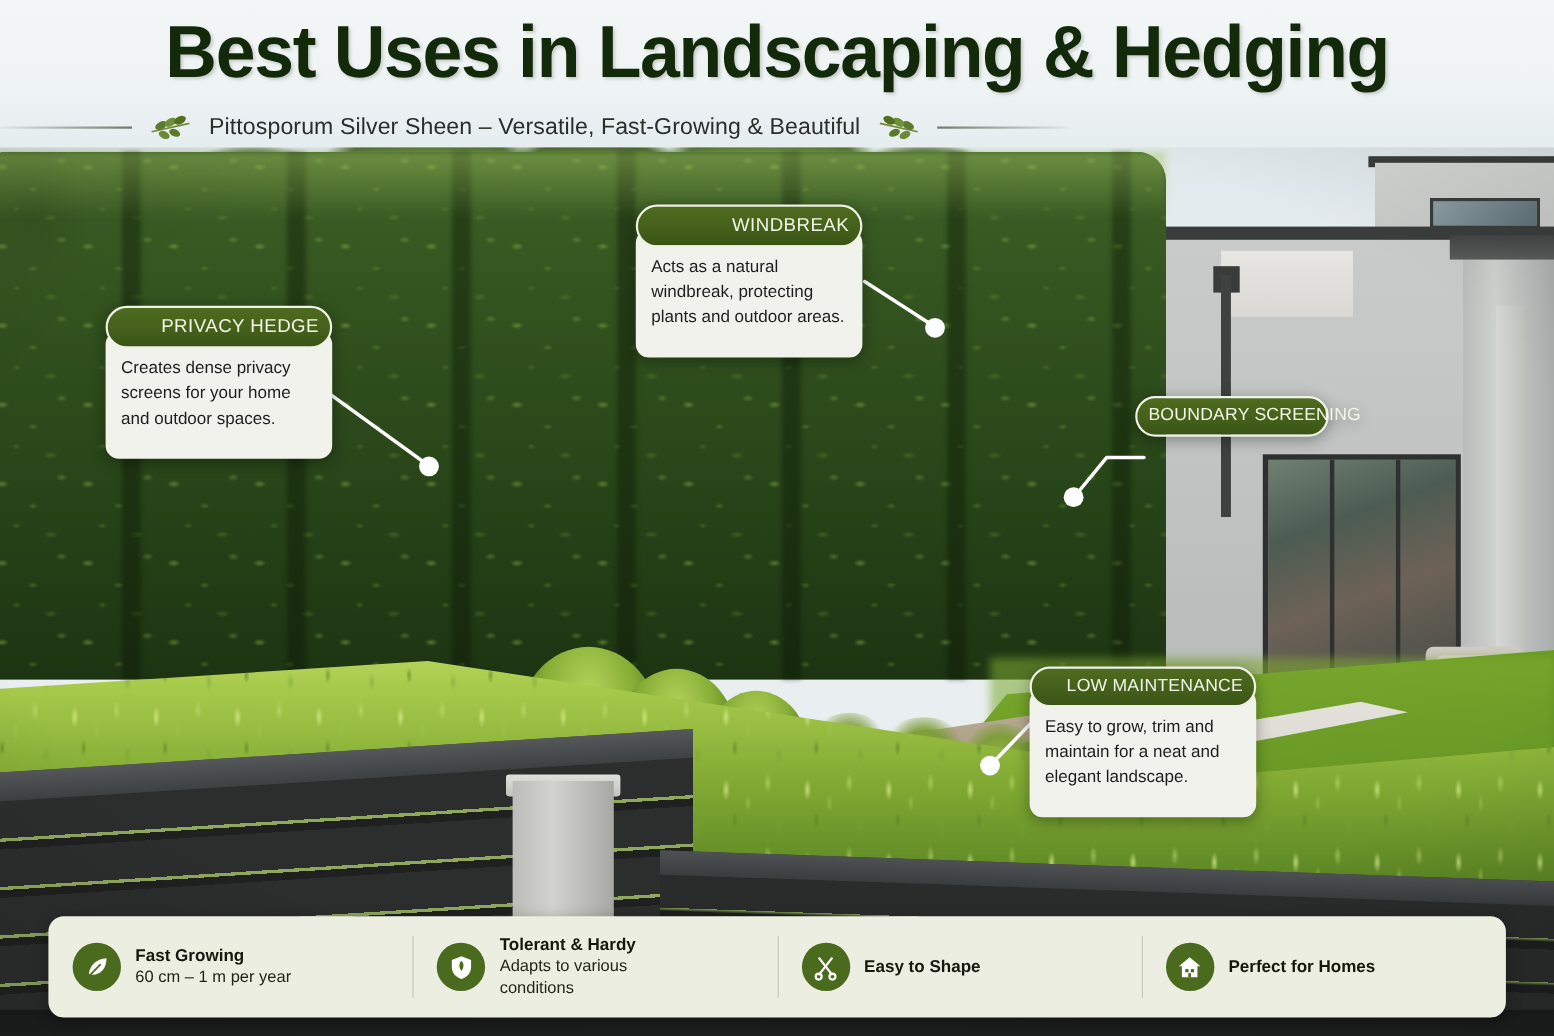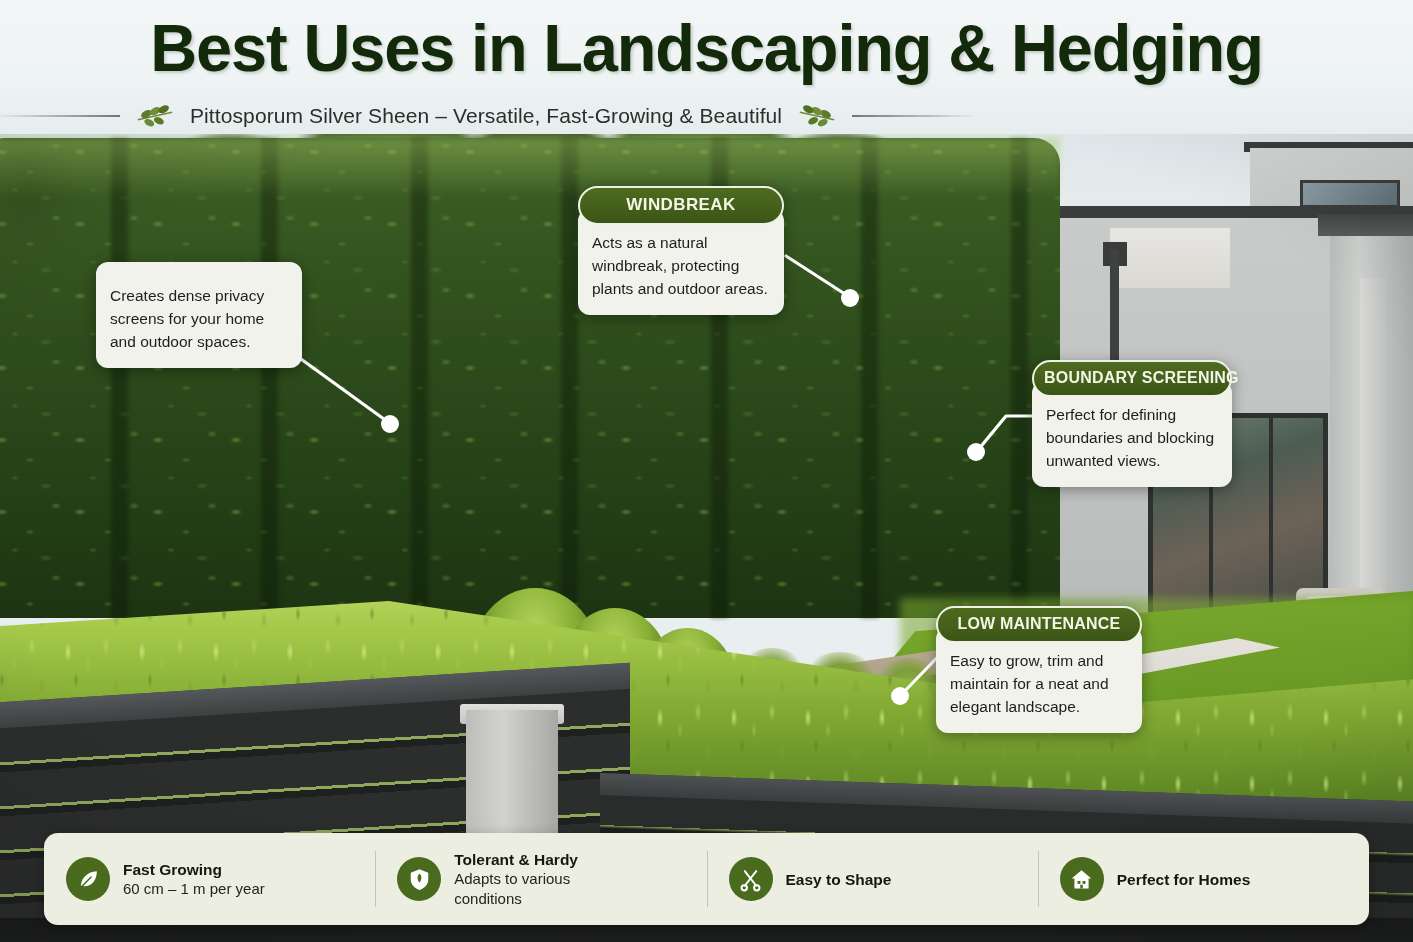--- a/index.html
+++ b/index.html
@@ -284,38 +284,38 @@
     background:radial-gradient(ellipse 95% 85% at 50% 45%, rgba(0,0,0,0) 55%, rgba(0,0,0,.22) 100%);
     pointer-events:none;
   }
 
   
   .connector { position:absolute; z-index:48; overflow:visible; }
   .callout {
     position:absolute; z-index:50; width:206px;
     filter:drop-shadow(0 3px 7px rgba(0,0,0,.35));
   }
-  .callout.wide { width:200px; }
+  .callout.wide { width:176px; }
   .co-head{
     position:relative; z-index:2;
     background:linear-gradient(180deg,#4f6b1f 0%,#44601a 55%,#3a5416 100%);
     border:2px solid #eef2e4;
     border-radius:22px;
     color:#f2f6e6;
-    font-size:17px; font-weight:bold; letter-spacing:.4px;
-    text-align:center;
+    font-size:17px; font-weight:normal; letter-spacing:.4px;
+    text-align:right;
     padding:7px 10px 8px;
     white-space:nowrap;
   }
   .co-head.small { font-size:16px; letter-spacing:.2px; }
   .co-body{
     position:relative; margin-top:-16px; z-index:1;
     background:#f2f2ec;
     border-radius:12px;
-    padding:22px 14px 15px;
+    padding:22px 14px 25px;
     color:#1d1f1e;
     font-size:15.5px; line-height:23px;
   }
 
   
   #co-privacy   { left:96px;  top:278px; }
   #co-windbreak { left:578px; top:186px; }
   #co-boundary  { left:1032px;top:360px; }
   #co-lowmaint  { left:936px; top:606px; }
 
@@ -428,31 +428,31 @@
     <polyline points="110,8 76,8 48,42" fill="none" stroke="#ffffff" stroke-width="3.2" stroke-linecap="round" stroke-linejoin="round"></polyline>
     <circle cx="46" cy="44" r="9" fill="#ffffff"></circle>
   </svg>
 
   <svg class="connector" style="left:878px; top:632px;" width="120" height="80" viewBox="0 0 120 80">
     <polyline points="112,8 76,8 24,62" fill="none" stroke="#ffffff" stroke-width="3.2" stroke-linecap="round" stroke-linejoin="round"></polyline>
     <circle cx="22" cy="64" r="9" fill="#ffffff"></circle>
   </svg>
 
   <div class="callout" id="co-privacy">
+    <div class="co-head">PRIVACY HEDGE</div>
     <div class="co-body">Creates dense privacy screens for your home and outdoor spaces.</div>
   </div>
 
   <div class="callout" id="co-windbreak">
     <div class="co-head">WINDBREAK</div>
     <div class="co-body">Acts as a natural windbreak, protecting plants and outdoor areas.</div>
   </div>
 
   <div class="callout wide" id="co-boundary">
     <div class="co-head small">BOUNDARY SCREENING</div>
-    <div class="co-body">Perfect for defining boundaries and blocking unwanted views.</div>
   </div>
 
   <div class="callout" id="co-lowmaint">
     <div class="co-head small">LOW MAINTENANCE</div>
     <div class="co-body">Easy to grow, trim and maintain for a neat and elegant landscape.</div>
   </div>
 
   <div class="header">
     <div class="title">Best Uses in Landscaping &amp; Hedging</div>
     <div class="subrow">

